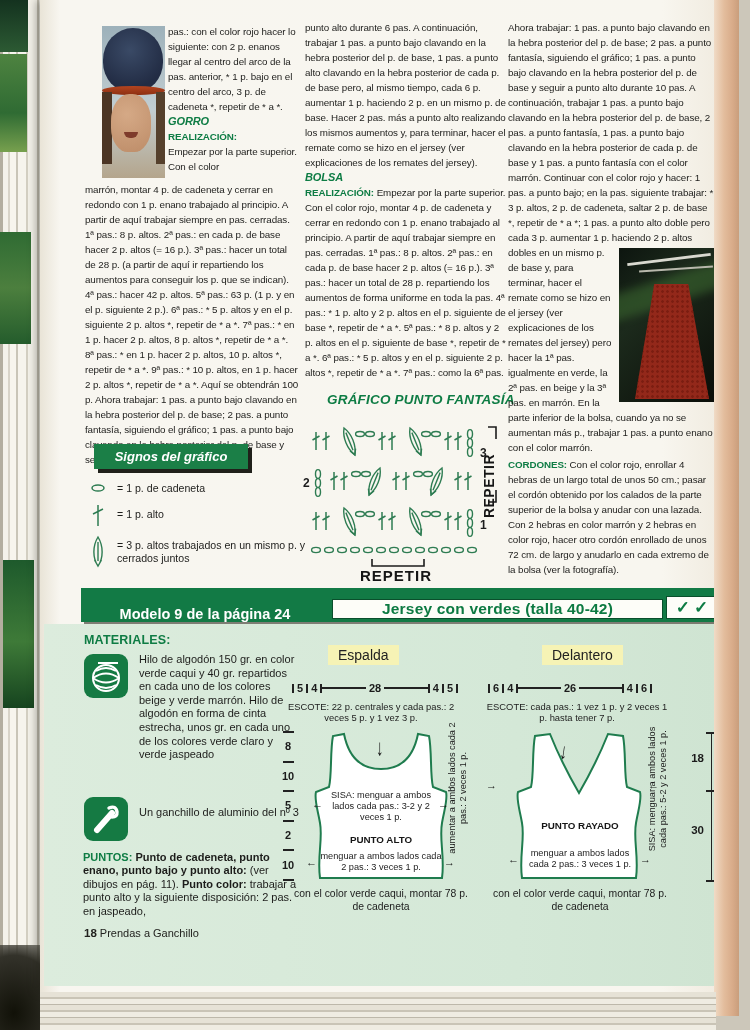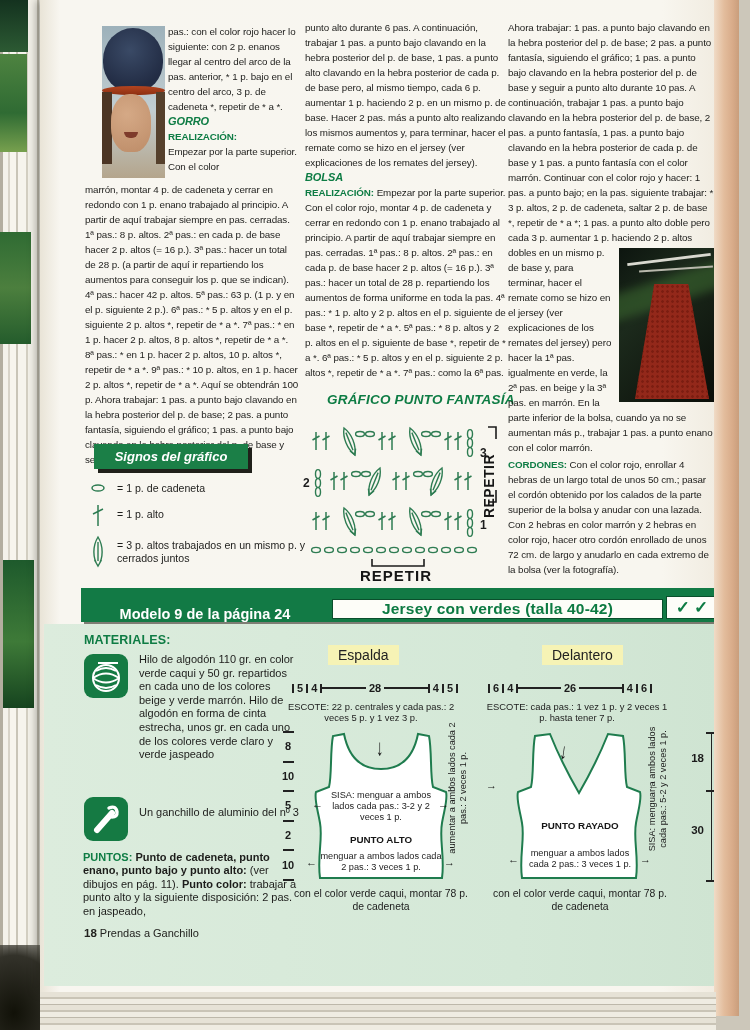--- a/index.html
+++ b/index.html
@@ -339,21 +339,21 @@
     <div class="abs mint"></div>
 
     <div class="abs mat-title">MATERIALES:</div>
     <div class="abs mat-icon mi1">
       <svg width="44" height="44" viewBox="0 0 44 44">
           <rect x="0" y="0" width="44" height="44" rx="9" fill="#157a43"></rect>
         <circle cx="22" cy="24" r="13" fill="none" stroke="#fff" stroke-width="2"></circle>
         <path d="M9,24 Q22,15 35,24 M9,24 Q22,33 35,24 M12,17 Q22,11 32,17 M12,31 Q22,37 32,31 M14,9 L34,9" fill="none" stroke="#fff" stroke-width="1.8"></path>
       </svg>
     </div>
-    <div class="abs mat-tx mt1">Hilo de algodón 110 gr. en color verde caqui y 50 gr. repartidos en cada uno de los colores beige y verde marrón. Hilo de algodón en forma de cinta estrecha, unos gr. en cada uno de los colores verde claro y verde jaspeado</div>
+    <div class="abs mat-tx mt1">Hilo de algodón 150 gr. en color verde caqui y 40 gr. repartidos en cada uno de los colores beige y verde marrón. Hilo de algodón en forma de cinta estrecha, unos gr. en cada uno de los colores verde claro y verde jaspeado</div>
     <div class="abs mat-icon mi2">
       <svg width="44" height="44" viewBox="0 0 44 44">
           <rect x="0" y="0" width="44" height="44" rx="9" fill="#157a43"></rect>
         <path d="M13,33 L28,16" stroke="#fff" stroke-width="6" stroke-linecap="round"></path>
         <path d="M25,11 q7,-3 8,4 q0.5,5 -5,5" fill="none" stroke="#fff" stroke-width="3.4" stroke-linecap="round"></path>
       </svg>
     </div>
     <div class="abs mat-tx mt2">Un ganchillo de aluminio del nº 3</div>
 
     <div class="abs puntos">

